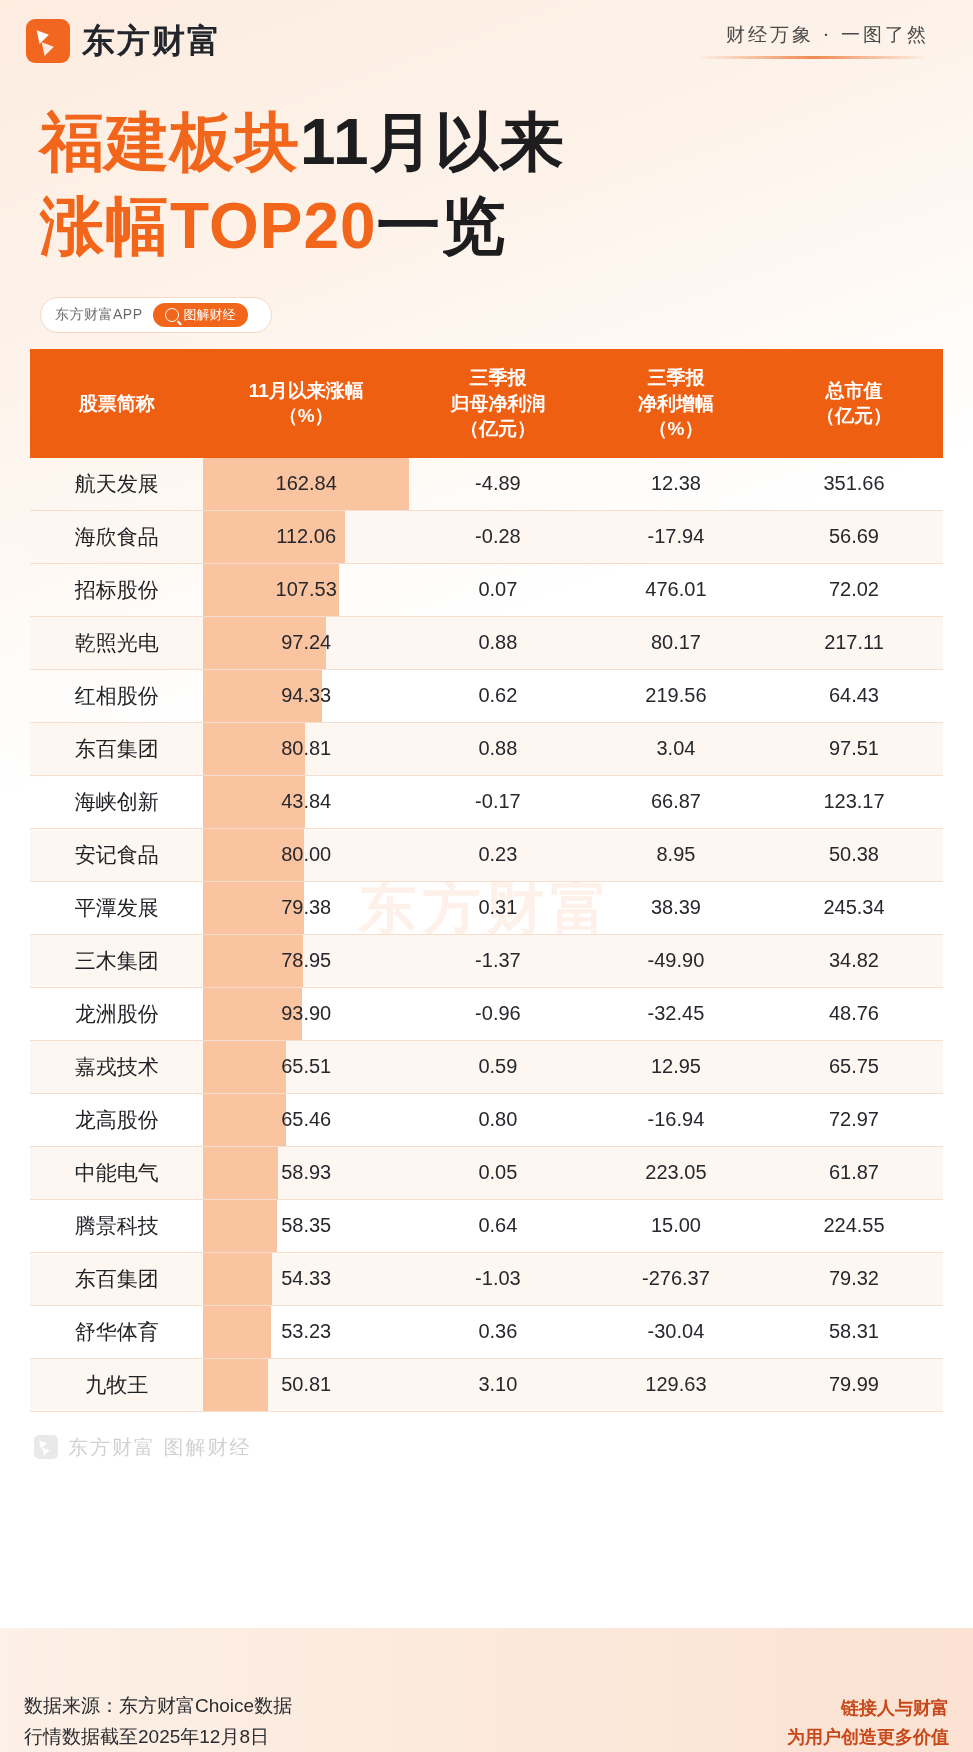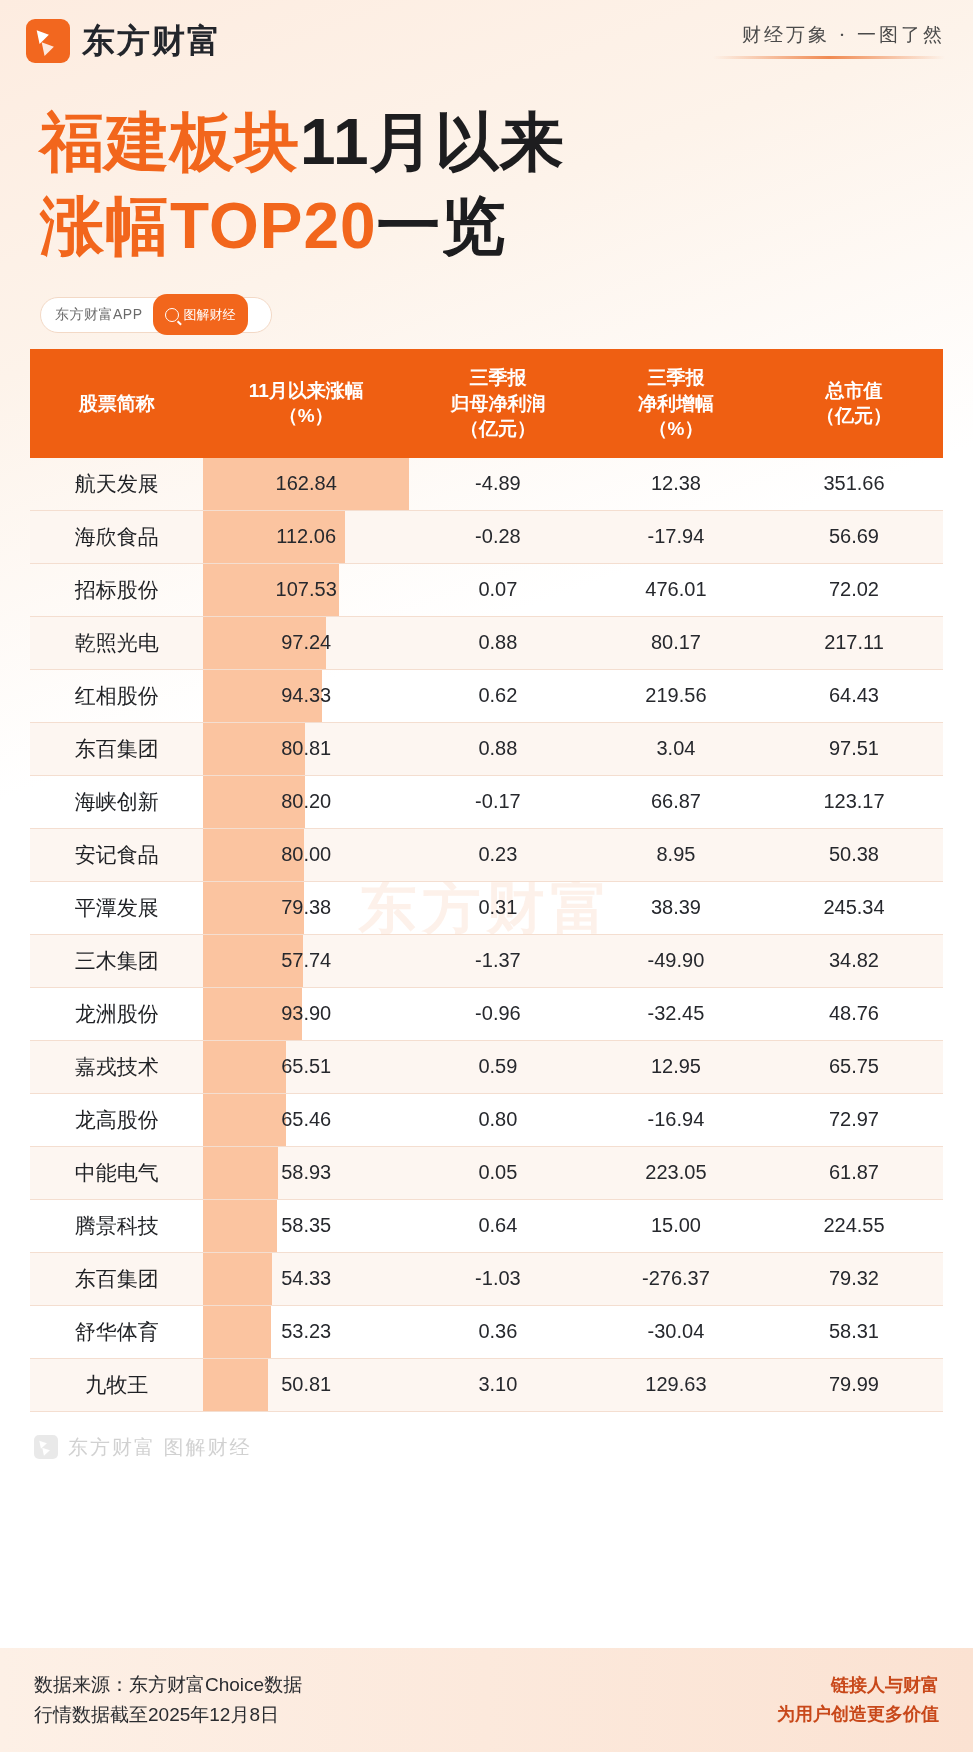--- a/index.html
+++ b/index.html
@@ -68,21 +68,21 @@
     opacity: .85;
   }
   .brand-name {
     font-size: 33px;
     font-weight: bold;
     color: #22252b;
     letter-spacing: 2px;
   }
   .slogan {
     position: absolute;
-    right: 28px;
+    right: 44px;
     top: 22px;
     text-align: right;
   }
   .slogan-text {
     font-family: "DejaVu Serif", serif;
     font-size: 19px;
     color: #4a4a4a;
     letter-spacing: 3px;
   }
   .slogan-underline {
@@ -120,21 +120,21 @@
     box-sizing: border-box;
     padding-left: 14px;
   }
   .tag-app {
     font-size: 14px;
     color: #6a6a6a;
     letter-spacing: .5px;
   }
   .tag-pill {
     margin-left: 10px;
-    height: 41px;
+    height: 24px;
     border-radius: 14px;
     background: #f2661c;
     color: #fff;
     display: flex;
     align-items: center;
     gap: 5px;
     padding: 0 12px;
     font-size: 13px;
   }
   .mini-search {
@@ -267,26 +267,26 @@
   .fb-text {
     font-size: 20px;
     color: #9a9a9a;
     letter-spacing: 2px;
   }
   .footer-bar {
     position: absolute;
     left: 0;
     right: 0;
     bottom: 0;
-    height: 104px;
+    height: 124px;
     background: linear-gradient(90deg, #fdf0e6 0%, #fbe2d2 100%);
     display: flex;
-    align-items: center;
+    align-items: flex-end;
     justify-content: space-between;
-    padding: 0 34px;
+    padding: 0 24px;
     box-sizing: border-box;
   }
   .src-line {
     font-size: 19px;
     color: #2a2c30;
     line-height: 1.6;
   }
   .promo {
     text-align: right;
     font-size: 18px;
@@ -401,42 +401,42 @@
           </tr>
           <tr>
             <td class="name">东百集团</td>
             <td class="bar-cell"><span class="bar" style="width: 49.6254%;"></span><span class="bar-val">80.81</span></td>
             <td>0.88</td>
             <td>3.04</td>
             <td>97.51</td>
           </tr>
           <tr>
             <td class="name">海峡创新</td>
-            <td class="bar-cell"><span class="bar" style="width: 49.2508%;"></span><span class="bar-val">80.20</span></td>
+            <td class="bar-cell"><span class="bar" style="width: 49.2508%;"></span><span class="bar-val">43.84</span></td>
             <td>-0.17</td>
             <td>66.87</td>
             <td>123.17</td>
           </tr>
           <tr>
             <td class="name">安记食品</td>
             <td class="bar-cell"><span class="bar" style="width: 49.128%;"></span><span class="bar-val">80.00</span></td>
             <td>0.23</td>
             <td>8.95</td>
             <td>50.38</td>
           </tr>
           <tr>
             <td class="name">平潭发展</td>
             <td class="bar-cell"><span class="bar" style="width: 48.7472%;"></span><span class="bar-val">79.38</span></td>
             <td>0.31</td>
             <td>38.39</td>
             <td>245.34</td>
           </tr>
           <tr>
             <td class="name">三木集团</td>
-            <td class="bar-cell"><span class="bar" style="width: 48.4832%;"></span><span class="bar-val">57.74</span></td>
+            <td class="bar-cell"><span class="bar" style="width: 48.4832%;"></span><span class="bar-val">78.95</span></td>
             <td>-1.37</td>
             <td>-49.90</td>
             <td>34.82</td>
           </tr>
           <tr>
             <td class="name">龙洲股份</td>
             <td class="bar-cell"><span class="bar" style="width: 48.1454%;"></span><span class="bar-val">93.90</span></td>
             <td>-0.96</td>
             <td>-32.45</td>
             <td>48.76</td>

